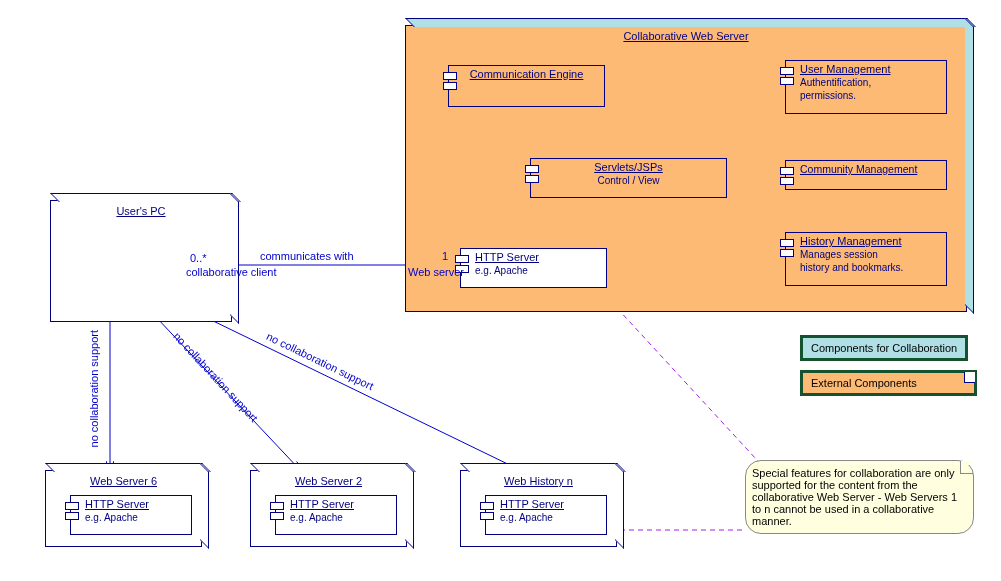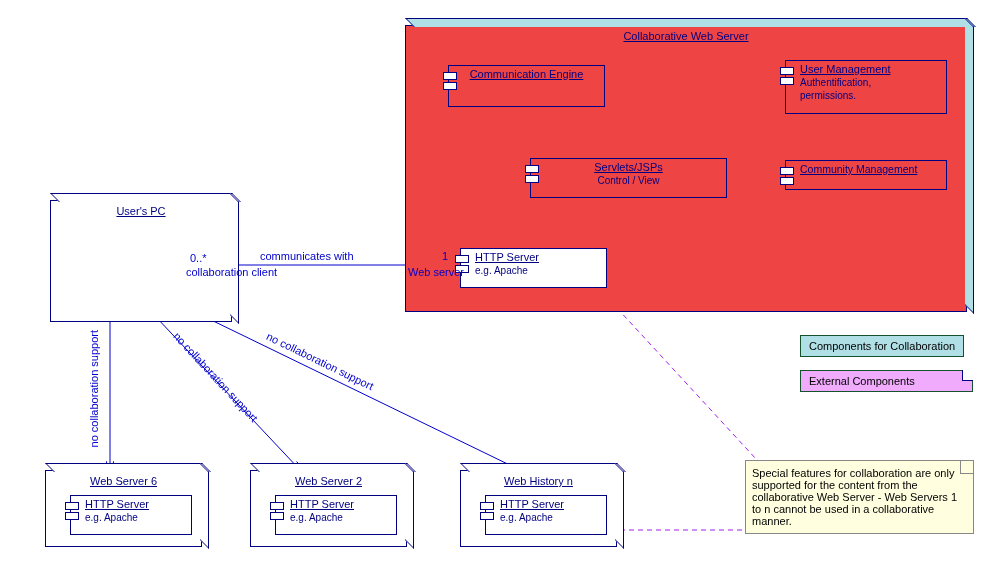--- a/index.html
+++ b/index.html
@@ -1,31 +1,31 @@
 <!DOCTYPE html>
 <html><head>
 <meta charset="utf-8">
 <style>
 body { margin: 0; padding: 0; font-family: Arial, sans-serif; font-size: 11px; color: #000080; background: #fff; }
 .canvas { position: relative; width: 1001px; height: 581px; }
 .node-3d { position: absolute; background: #fff; border: 1px solid #000080; }
 .node-3d::before { content: ''; position: absolute; top: -8px; left: 8px; width: 100%; height: 8px; background: #fff; border: 1px solid #000080; border-bottom: none; transform: skewX(45deg); transform-origin: bottom; }
 .node-3d::after { content: ''; position: absolute; top: -8px; right: -8px; width: 8px; height: 100%; background: #fff; border: 1px solid #000080; border-left: none; transform: skewY(45deg); transform-origin: left top; }
-.node-3d.cyan, .component.cyan { background: #ef4444; }
+.node-3d.cyan, .component.cyan { background: #fdba74; }
 .node-3d.cyan::before, .node-3d.cyan::after { background: #b0e0e6; }
 .node-title { text-align: center; text-decoration: underline; padding: 4px 0; }
 .component { position: absolute; background: #fff; border: 1px solid #000080; }
 .comp-tab { position: absolute; left: -6px; width: 12px; height: 6px; background: #fff; border: 1px solid #000080; }
 .comp-title { text-decoration: underline; padding-left: 14px; padding-top: 2px; }
 .comp-body { padding-left: 14px; padding-top: 2px; font-size: 10px; }
 .label { position: absolute; color: #0000cd; font-size: 11px; }
 .vlabel { position: absolute; color: #0000cd; font-size: 11px; writing-mode: vertical-rl; transform: rotate(180deg); }
 .dlabel { position: absolute; color: #0000cd; font-size: 11px; transform-origin: top left; }
 svg.lines { position: absolute; top: 0; left: 0; pointer-events: none; }
-.legend-box { position: absolute; border: 1px solid #14532d; padding: 4px 8px; color: #000; }
+.legend-box { position: absolute; border: 3px solid #14532d; padding: 4px 8px; color: #000; }
 .note { position: absolute; background: #ffffe0; border: 1px solid #888; padding: 6px; color: #000; font-size: 11px; }
 .note-corner { position: absolute; top: 0; right: 0; width: 12px; height: 12px; background: linear-gradient(135deg, #ffffe0 50%, transparent 50%); border-left: 1px solid #888; border-bottom: 1px solid #888; }
 </style>
 </head>
 <body>
 
 <div class="canvas">
 
 <svg class="lines" width="1001" height="581">
   <defs>
@@ -88,20 +88,27 @@
   <div class="comp-body">Authentification,</div>
   <div class="comp-body">permissions.</div>
 </div>
 
 <div class="component cyan" style="left:785px; top:160px; width:160px; height:28px;">
   <div class="comp-tab" style="top:6px;"></div>
       <div class="comp-tab" style="top:16px;"></div>
   <div class="comp-title" style="font-size:10.5px;">Community Management</div>
 </div>
 
+<div class="component cyan" style="left:785px; top:232px; width:160px; height:52px;">
+  <div class="comp-tab" style="top:6px;"></div>
+      <div class="comp-tab" style="top:16px;"></div>
+  <div class="comp-title">History Management</div>
+  <div class="comp-body">Manages session</div>
+  <div class="comp-body">history and bookmarks.</div>
+</div>
 
 <div class="node-3d" style="left:45px; top:470px; width:155px; height:75px;">
   <div class="node-title">Web Server 6</div>
 </div>
 <div class="component" style="left:70px; top:495px; width:120px; height:38px;">
   <div class="comp-tab" style="top:6px;"></div>
       <div class="comp-tab" style="top:16px;"></div>
   <div class="comp-title">HTTP Server</div>
   <div class="comp-body">e.g. Apache</div>
 </div>
@@ -122,33 +129,33 @@
 <div class="component" style="left:485px; top:495px; width:120px; height:38px;">
   <div class="comp-tab" style="top:6px;"></div>
       <div class="comp-tab" style="top:16px;"></div>
   <div class="comp-title">HTTP Server</div>
   <div class="comp-body">e.g. Apache</div>
 </div>
 
 <div class="label" style="left:190px; top:252px;">0..*</div>
 <div class="label" style="left:442px; top:250px;">1</div>
 <div class="label" style="left:260px; top:250px;">communicates with</div>
-<div class="label" style="left:186px; top:266px;">collaboration client</div>
+<div class="label" style="left:186px; top:266px;">collaborative client</div>
 <div class="label" style="left:408px; top:266px;">Web server</div>
 
 <div class="vlabel" style="left:88px; top:330px;">no collaboration support</div>
 <div class="dlabel" style="left:180px; top:330px; transform:rotate(47deg);">no collaboration support</div>
 <div class="dlabel" style="left:270px; top:330px; transform:rotate(26deg);">no collaboration support</div>
 
 <div class="legend-box" style="left:800px; top:335px; background:#b0e0e6;">
   <span>Components for Collaboration</span>
 </div>
-<div class="legend-box" style="left:800px; top:370px; background:#f0abfc; width:155px;">
+<div class="legend-box" style="left:800px; top:370px; background:#fdba74; width:155px;">
   <div style="position:absolute; top:-1px; right:-1px; width:10px; height:10px; border-left:1px solid #000080; border-bottom:1px solid #000080; background:#fff;"></div>
   <span>External Components</span>
 </div>
 
-<div class="note" style="left:745px; top:460px; width:215px;">
+<div class="note" style="left:745px; top:460px; width:215px;border-radius:16px;">
   <div class="note-corner"></div>
   <span>Special features for collaboration are only supported for the content from the collaborative Web Server - Web Servers 1 to n cannot be used in a collaborative manner.</span>
 </div>
 
 </div>
 
 </body></html>

